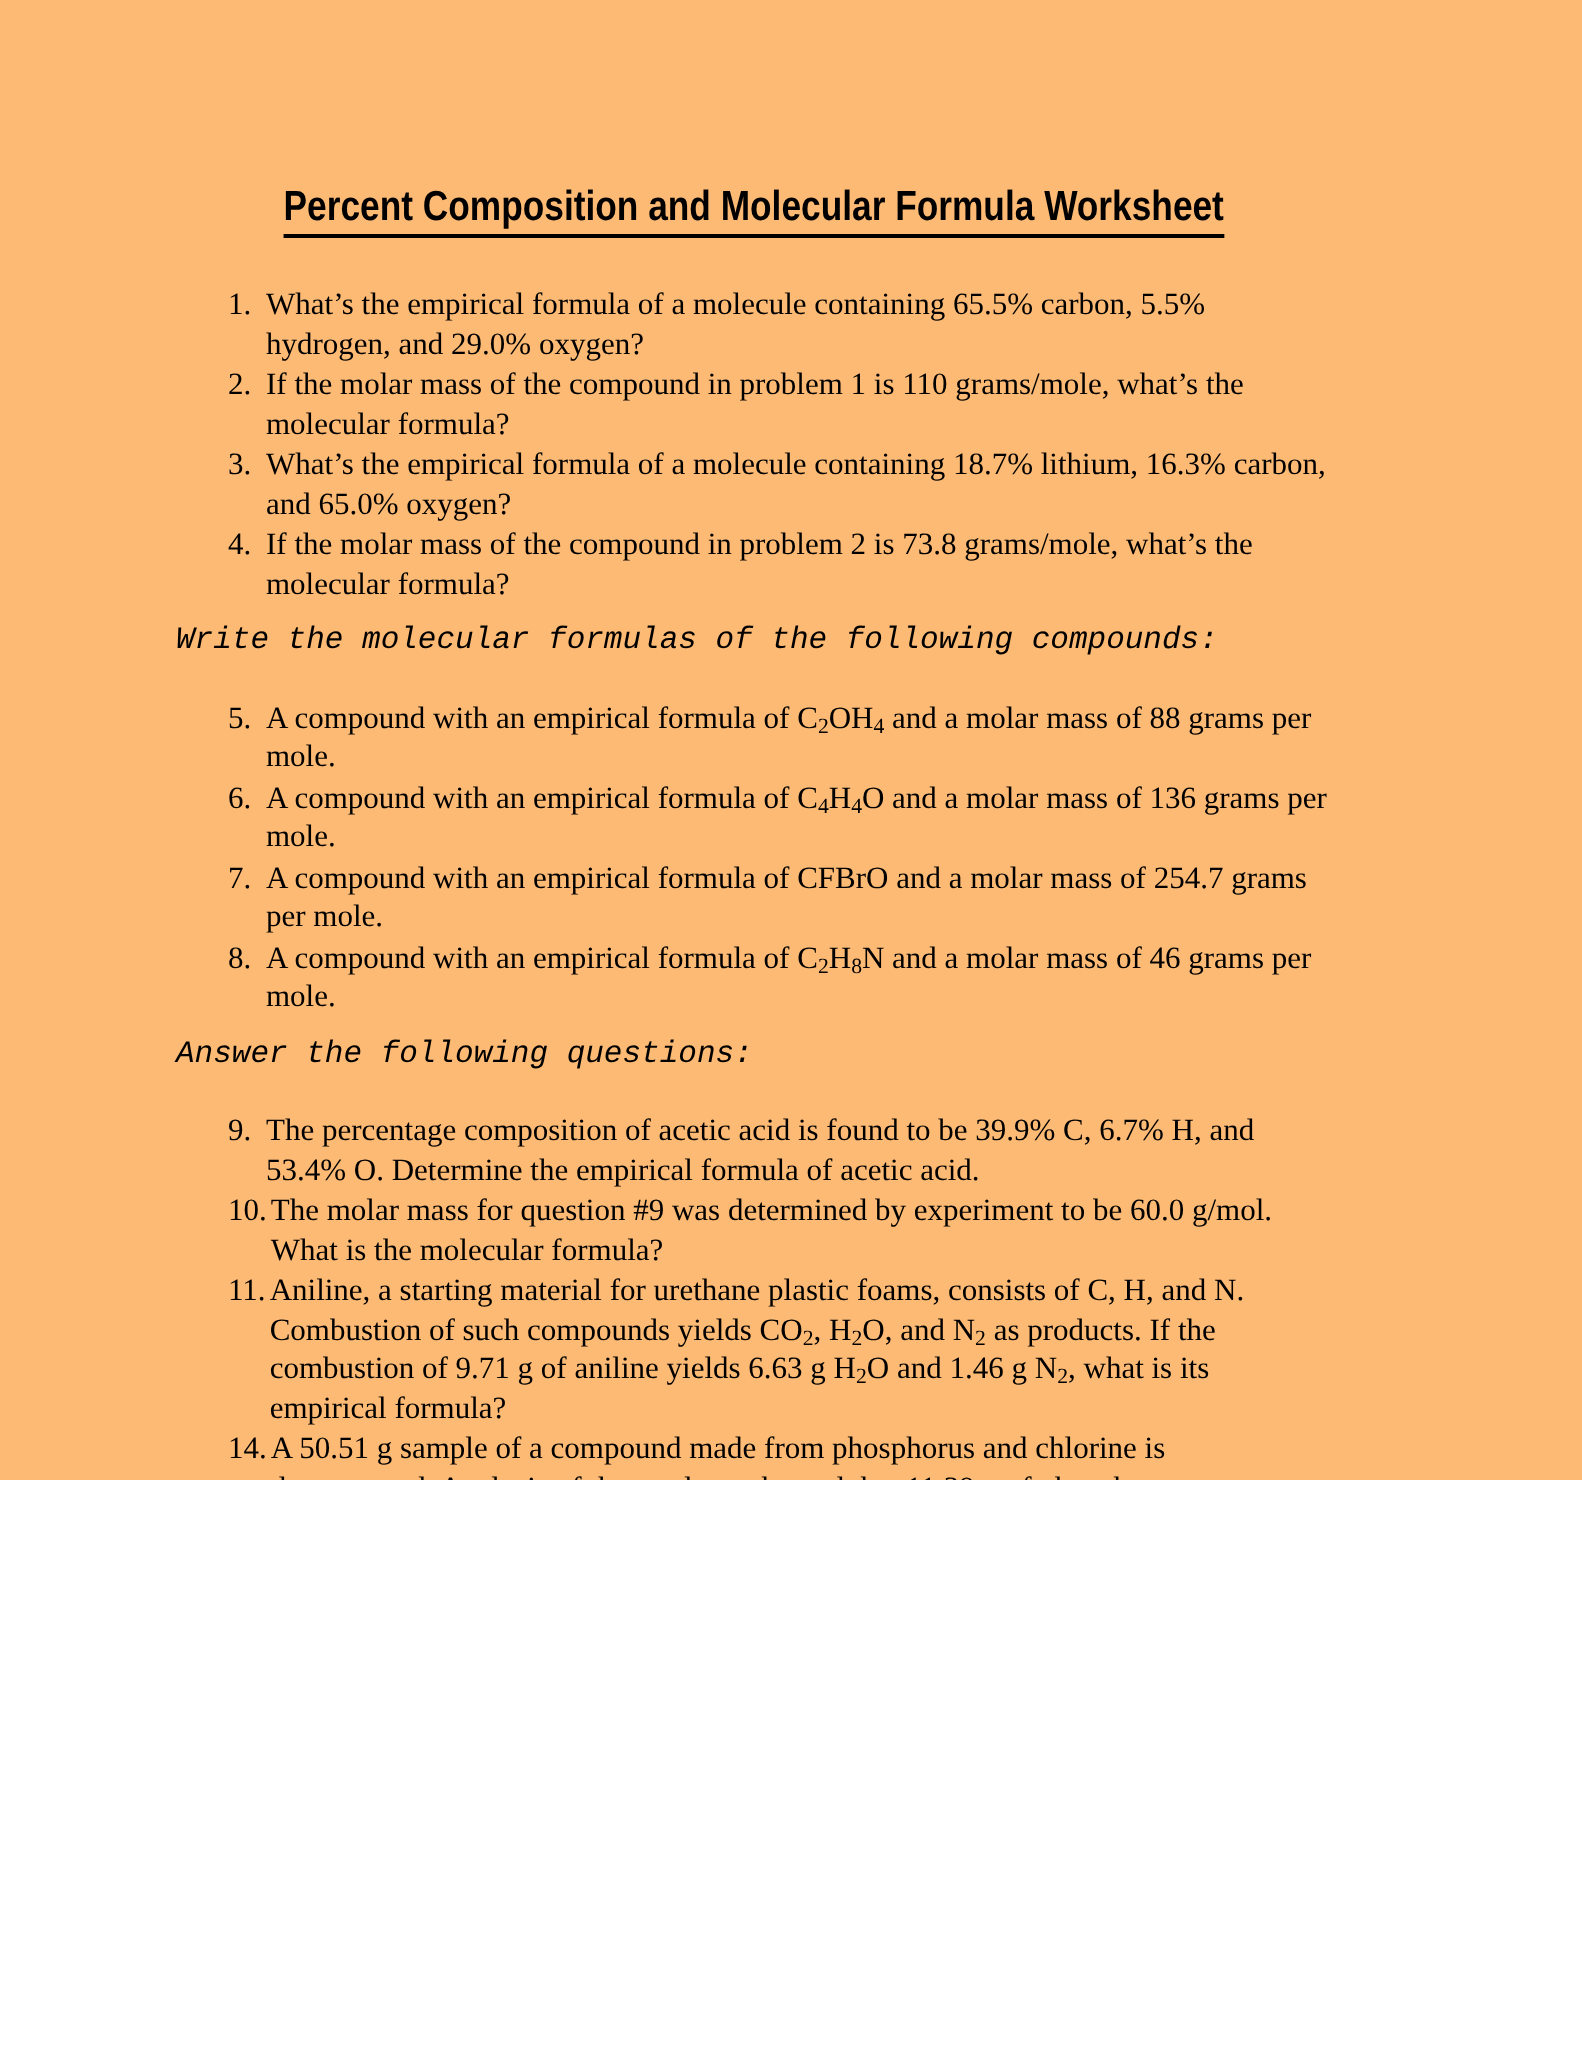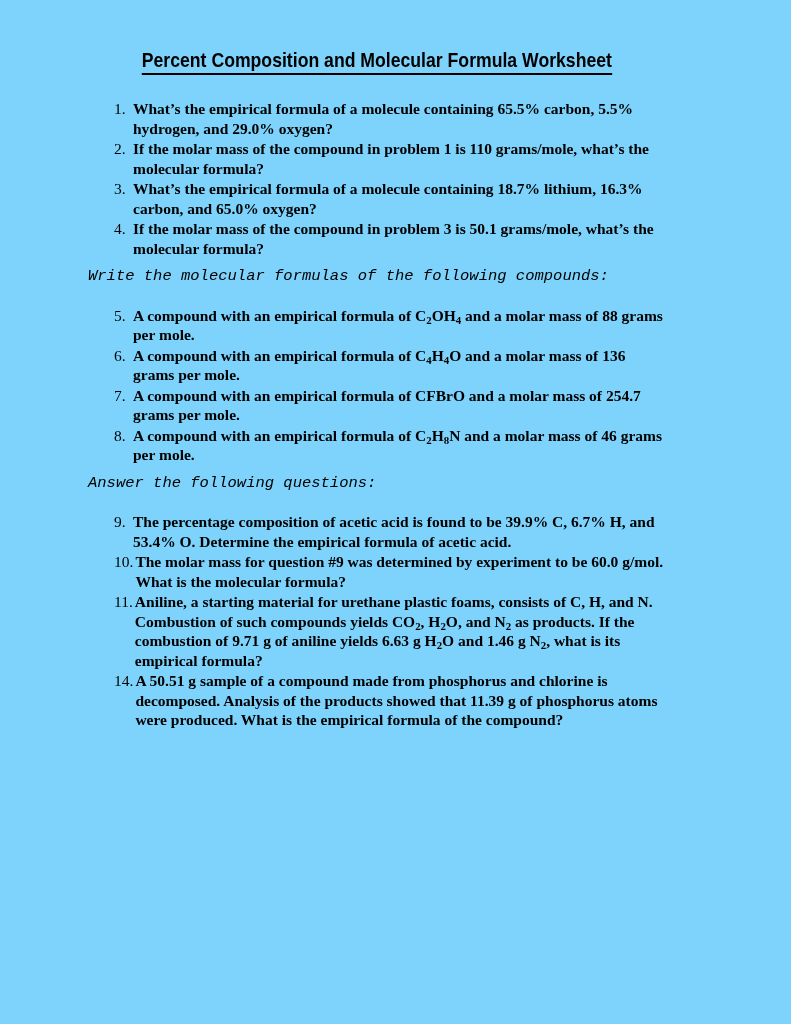--- a/index.html
+++ b/index.html
@@ -1,25 +1,25 @@
 <!DOCTYPE html>
 <html><head>
 <meta charset="utf-8">
 <style>
   html,body{margin:0;padding:0;background:#ffffff;}
   .page{
     position:relative;
-    width:791px;height:1024px;
+    width:791px;height:740px;
     box-sizing:border-box;
-    background:#7dd3fc;
+    background:#fdba74;
     color:#000000;
     font-family:"Liberation Serif",serif;
     font-size:15.5px;
     line-height:19.5px;
-    padding:48px 126px 0 88px;
+    padding:92px 126px 0 88px;
     overflow:hidden;
   }
   h1.title{
     margin:0 0 24px 0;
     text-align:center;
     font-family:"Liberation Sans",sans-serif;
     font-weight:bold;
     font-size:21px;
     line-height:24px;
     white-space:nowrap;
@@ -45,21 +45,21 @@
   li.question{
     display:flex;
     margin:0 0 1px 0;
   }
   .num{
     flex:0 0 auto;
     min-width:17px;
     padding-right:2px;
     white-space:nowrap;
   }
-  .qtext{flex:1;font-weight:bold;}
+  .qtext{flex:1;}
   sub{font-size:70%;line-height:0;vertical-align:-0.25em;}
   .formula-line{padding-left:62px;}
 </style>
 </head>
 <body>
 
 <div class="page">
   <h1 class="title"><span class="title-inner">Percent Composition and Molecular Formula Worksheet</span></h1>
   <div id="content">
       <ol class="questions">
@@ -70,21 +70,21 @@
         <li class="question">
     <span class="num">2.</span>
     <span class="qtext">If the molar mass of the compound in problem 1 is 110 grams/mole, what’s the molecular formula?</span>
   </li>
         <li class="question">
     <span class="num">3.</span>
     <span class="qtext">What’s the empirical formula of a molecule containing 18.7% lithium, 16.3% carbon, and 65.0% oxygen?</span>
   </li>
         <li class="question">
     <span class="num">4.</span>
-    <span class="qtext">If the molar mass of the compound in problem 3 is 50.1 grams/mole, what’s the molecular formula?</span>
+    <span class="qtext">If the molar mass of the compound in problem 2 is 73.8 grams/mole, what’s the molecular formula?</span>
   </li>
       </ol>
       <p class="instruction">Write the molecular formulas of the following compounds:</p>
       <ol class="questions">
         <li class="question">
     <span class="num">5.</span>
     <span class="qtext">A compound with an empirical formula of C<sub>2</sub>OH<sub>4</sub> and a molar mass of 88 grams per mole.</span>
   </li>
         <li class="question">
     <span class="num">6.</span>

